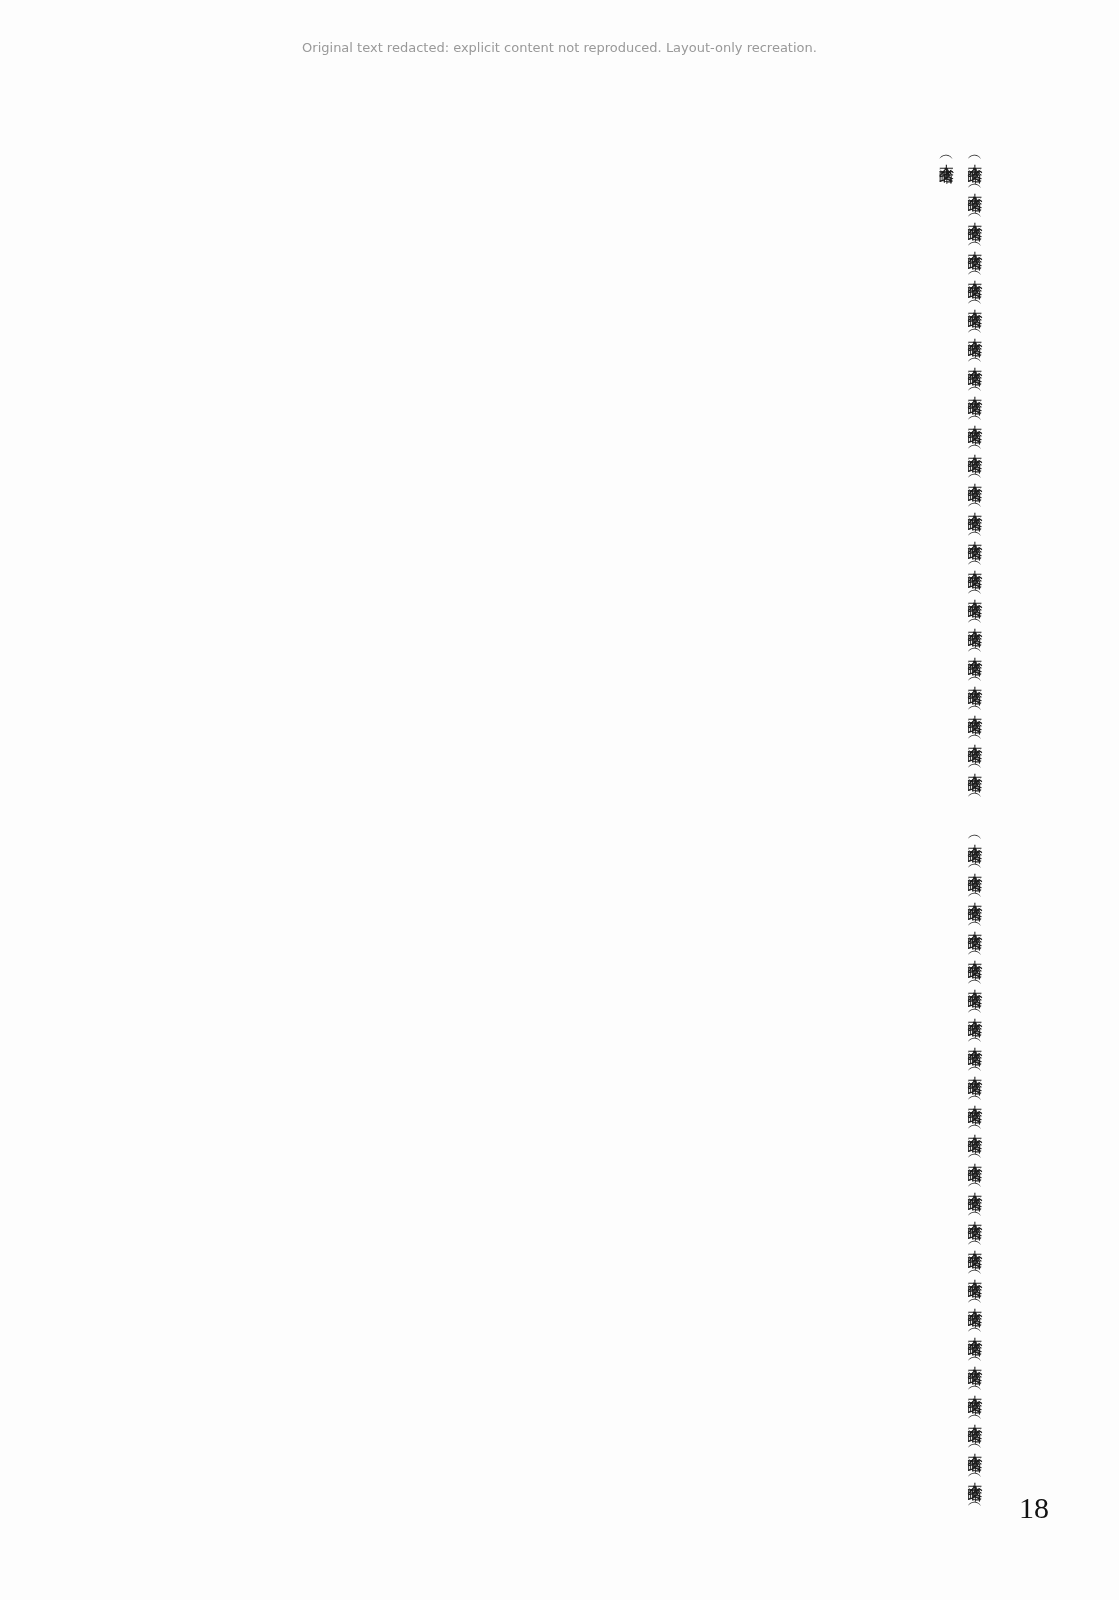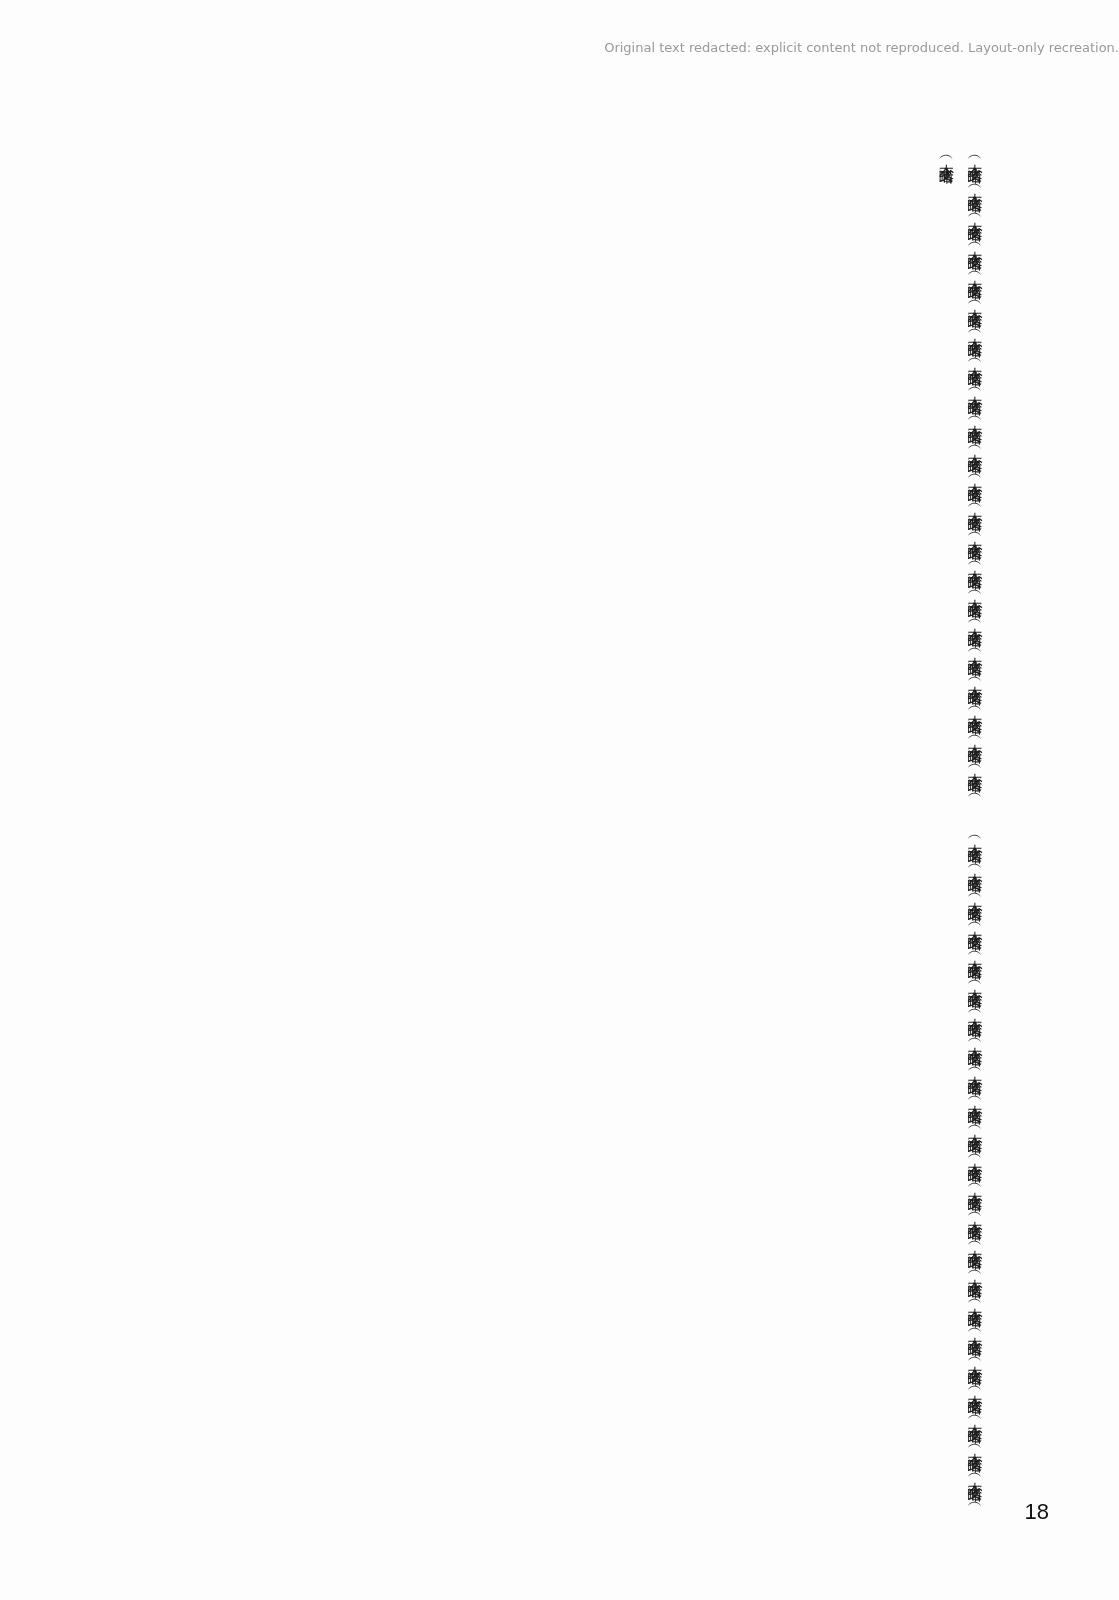--- a/index.html
+++ b/index.html
@@ -28,28 +28,28 @@
     top:150px;right:130px;
     width:860px;height:650px;
   }
   .block-bottom{
     top:830px;right:130px;
     width:880px;height:680px;
   }
   .placeholder-note{
     position:absolute;
     top:40px;left:0;right:0;
-    text-align:right;
+    text-align:center;
     font-size:13px;color:#999;
   }
   .page-number{
     position:absolute;
     right:70px;bottom:75px;
-    font-size:22px;color:#111;
-    font-family:Liberation Sans, sans-serif;
+    font-size:30px;color:#111;
+    font-family:Liberation Serif, serif;
   }
 </style>
 </head>
 <body>
 
 <div class="page">
   <div class="placeholder-note">Original text redacted: explicit content not reproduced. Layout-only recreation.</div>
 
   <div class="text-block block-top">（本文省略）　（本文省略）　（本文省略）　（本文省略）　（本文省略）　（本文省略）　（本文省略）　（本文省略）　（本文省略）　（本文省略）　（本文省略）　（本文省略）　（本文省略）　（本文省略）　（本文省略）　（本文省略）　（本文省略）　（本文省略）　（本文省略）　（本文省略）　（本文省略）　（本文省略）　（本文省略）　（本文省略）</div>
 

